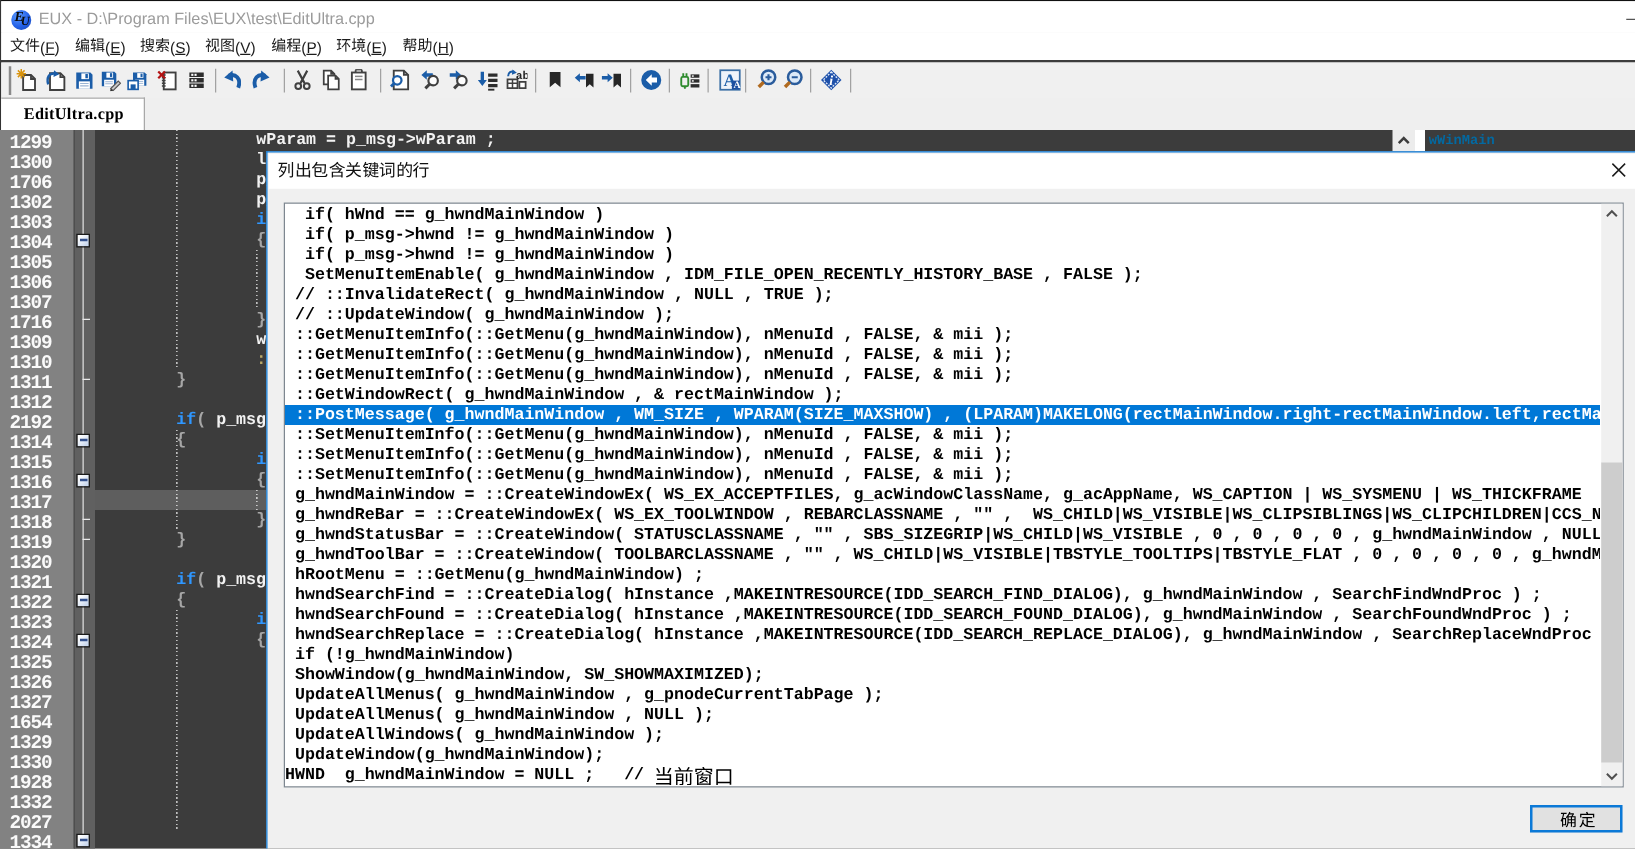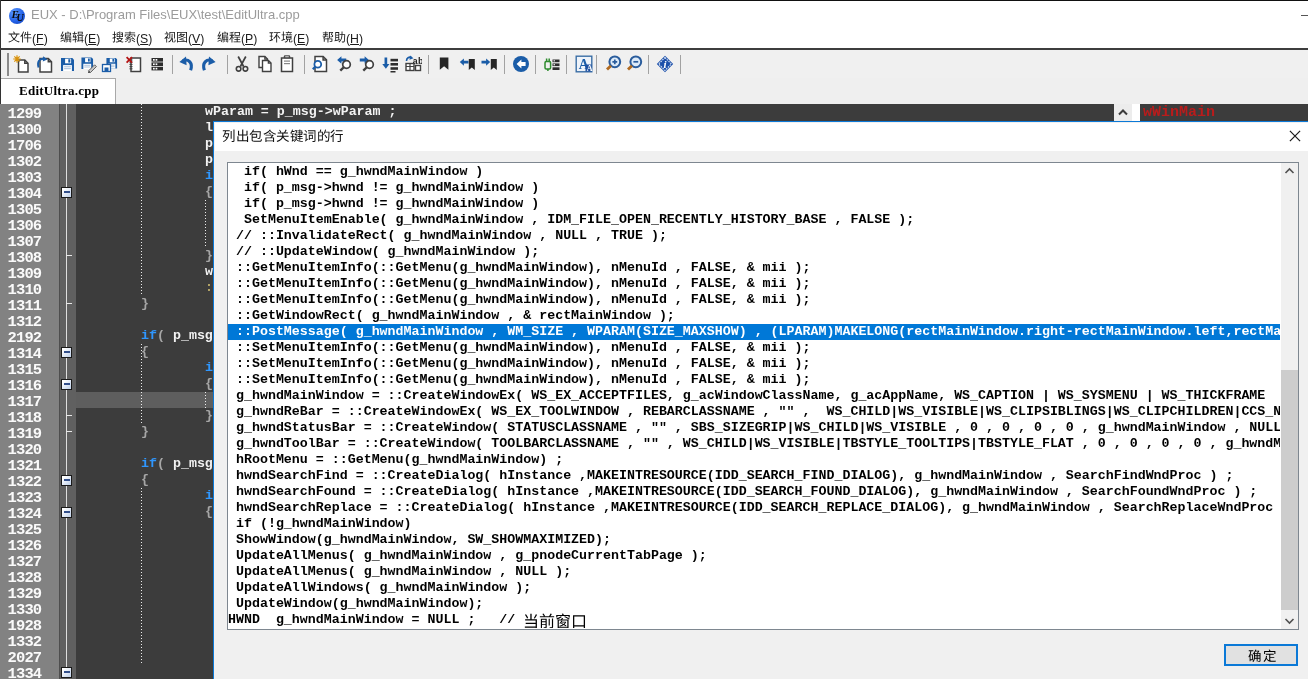--- a/index.html
+++ b/index.html
@@ -327,41 +327,41 @@
     <div class="abs mono" style="left:7.5px;top:105.5px;font-size:15.5px;letter-spacing:-0.85px;line-height:16px;color:#fafafa">
       <div style="height:16px">1299</div>
       <div style="height:16px">1300</div>
       <div style="height:16px">1706</div>
       <div style="height:16px">1302</div>
       <div style="height:16px">1303</div>
       <div style="height:16px">1304</div>
       <div style="height:16px">1305</div>
       <div style="height:16px">1306</div>
       <div style="height:16px">1307</div>
-      <div style="height:16px">1308</div>
+      <div style="height:16px">1716</div>
       <div style="height:16px">1309</div>
       <div style="height:16px">1310</div>
       <div style="height:16px">1311</div>
       <div style="height:16px">1312</div>
       <div style="height:16px">2192</div>
       <div style="height:16px">1314</div>
       <div style="height:16px">1315</div>
       <div style="height:16px">1316</div>
       <div style="height:16px">1317</div>
       <div style="height:16px">1318</div>
       <div style="height:16px">1319</div>
       <div style="height:16px">1320</div>
       <div style="height:16px">1321</div>
       <div style="height:16px">1322</div>
       <div style="height:16px">1323</div>
       <div style="height:16px">1324</div>
       <div style="height:16px">1325</div>
       <div style="height:16px">1326</div>
       <div style="height:16px">1327</div>
-      <div style="height:16px">1328</div>
+      <div style="height:16px">1654</div>
       <div style="height:16px">1329</div>
       <div style="height:16px">1330</div>
       <div style="height:16px">1928</div>
       <div style="height:16px">1332</div>
       <div style="height:16px">2027</div>
       <div style="height:16px">1334</div>
     </div>
     <div class="abs" style="left:59px;top:104px;width:16.5px;height:575px;background:#606060;border-left:1px solid #4e4e4e"></div>
     <div class="abs" style="left:66px;top:104px;width:1.1px;height:568px;background:#dedede"></div>
     <div class="abs" style="left:66px;top:255px;width:6px;height:1.3px;background:#e8e8e8"></div>
@@ -404,21 +404,21 @@
     <div class="abs mono" style="left:141px;top:424px;font-size:13.3px;line-height:16px;white-space:pre"><span style="color:#a6a6a6">}</span></div>
     <div class="abs mono" style="left:141px;top:456px;font-size:13.3px;line-height:16px;white-space:pre"><span style="color:#2f97ff">if</span><span style="color:#a6a6a6">( </span><span style="color:#f2f2f2">p_msg</span></div>
     <div class="abs mono" style="left:141px;top:472px;font-size:13.3px;line-height:16px;white-space:pre"><span style="color:#a6a6a6">{</span></div>
     <div class="abs mono" style="left:205px;top:488px;font-size:13.3px;line-height:16px;white-space:pre"><span style="color:#2f97ff">if</span></div>
     <div class="abs mono" style="left:205px;top:504px;font-size:13.3px;line-height:16px;white-space:pre"><span style="color:#a6a6a6">{</span></div>
     <div class="abs" style="left:1114px;top:104px;width:18px;height:17px;background:#ececec"></div>
     <svg class="abs" style="left:1114px;top:104px" width="18" height="17" viewBox="0 0 18 17">
       <path d="M5 10.5 L9 6.5 L13 10.5" fill="none" stroke="#3c3c3c" stroke-width="2"></path>
     </svg>
     <div class="abs" style="left:1132px;top:104px;width:8px;height:17px;background:#fff"></div>
-    <div class="abs mono" style="left:1143px;top:104.5px;font-size:15px;line-height:16px;color:#b91c1c">wWinMain</div>
+    <div class="abs mono" style="left:1143px;top:104.5px;font-size:11px;line-height:16px;color:#0369a1">wWinMain</div>
     <div class="abs" style="left:213px;top:121px;width:1095px;height:558px;background:#f0f0f0;border-left:1.5px solid #0b79d7;border-top:1.5px solid #0b79d7"></div>
     <div class="abs" style="left:214.5px;top:122.5px;width:1093.5px;height:28px;background:#fff"></div>
     <div class="abs cjrow" style="left:222px;top:129px">
       <svg style="" width="13.5" height="13.5" viewBox="0 0 1000 1000">
         <path d="M642 156V716H716V156ZM848 45V863C848 879 842 884 826 884C810 885 758 885 703 883C713 904 725 936 728 956C805 956 853 954 882 943C912 931 924 909 924 862V45ZM181 578C232 613 294 662 333 699C265 795 178 863 79 902C95 917 115 946 124 965C336 870 491 675 541 328L495 314L482 317H257C273 269 287 218 299 166H571V94H61V166H224C189 319 133 461 53 554C70 565 99 590 111 604C158 545 198 471 232 386H459C440 480 411 563 373 633C334 599 273 554 224 523Z" fill="#111"></path>
       </svg>
       <svg style="" width="13.5" height="13.5" viewBox="0 0 1000 1000">
         <path d="M104 539V901H814V958H895V539H814V826H539V476H855V130H774V403H539V41H457V403H228V131H150V476H457V826H187V539Z" fill="#111"></path>
       </svg>
       <svg style="" width="13.5" height="13.5" viewBox="0 0 1000 1000">

